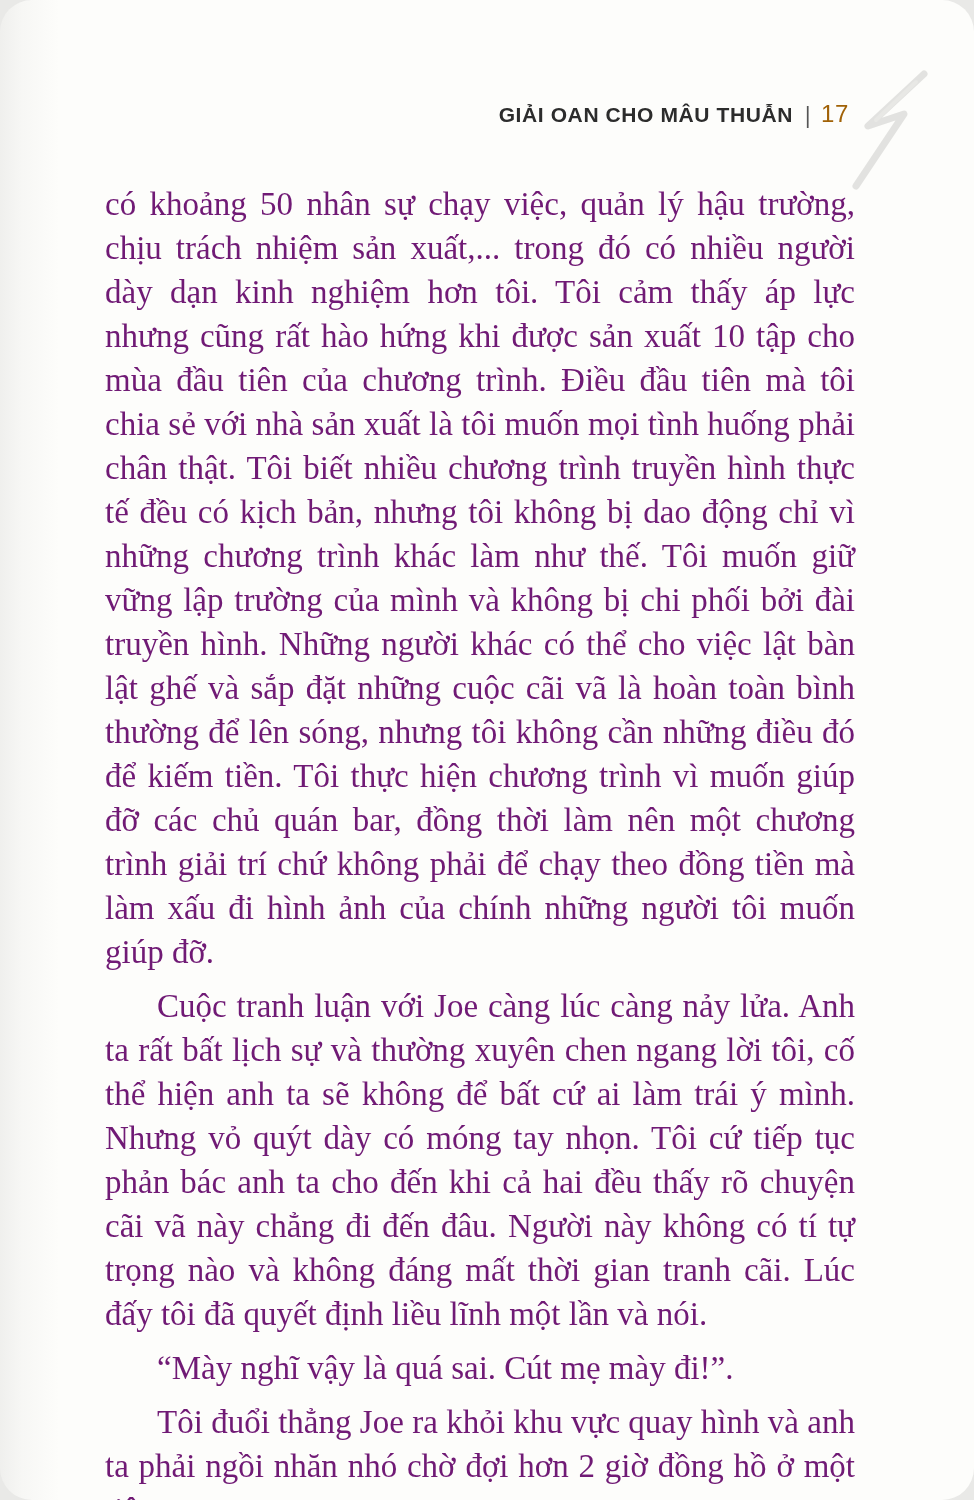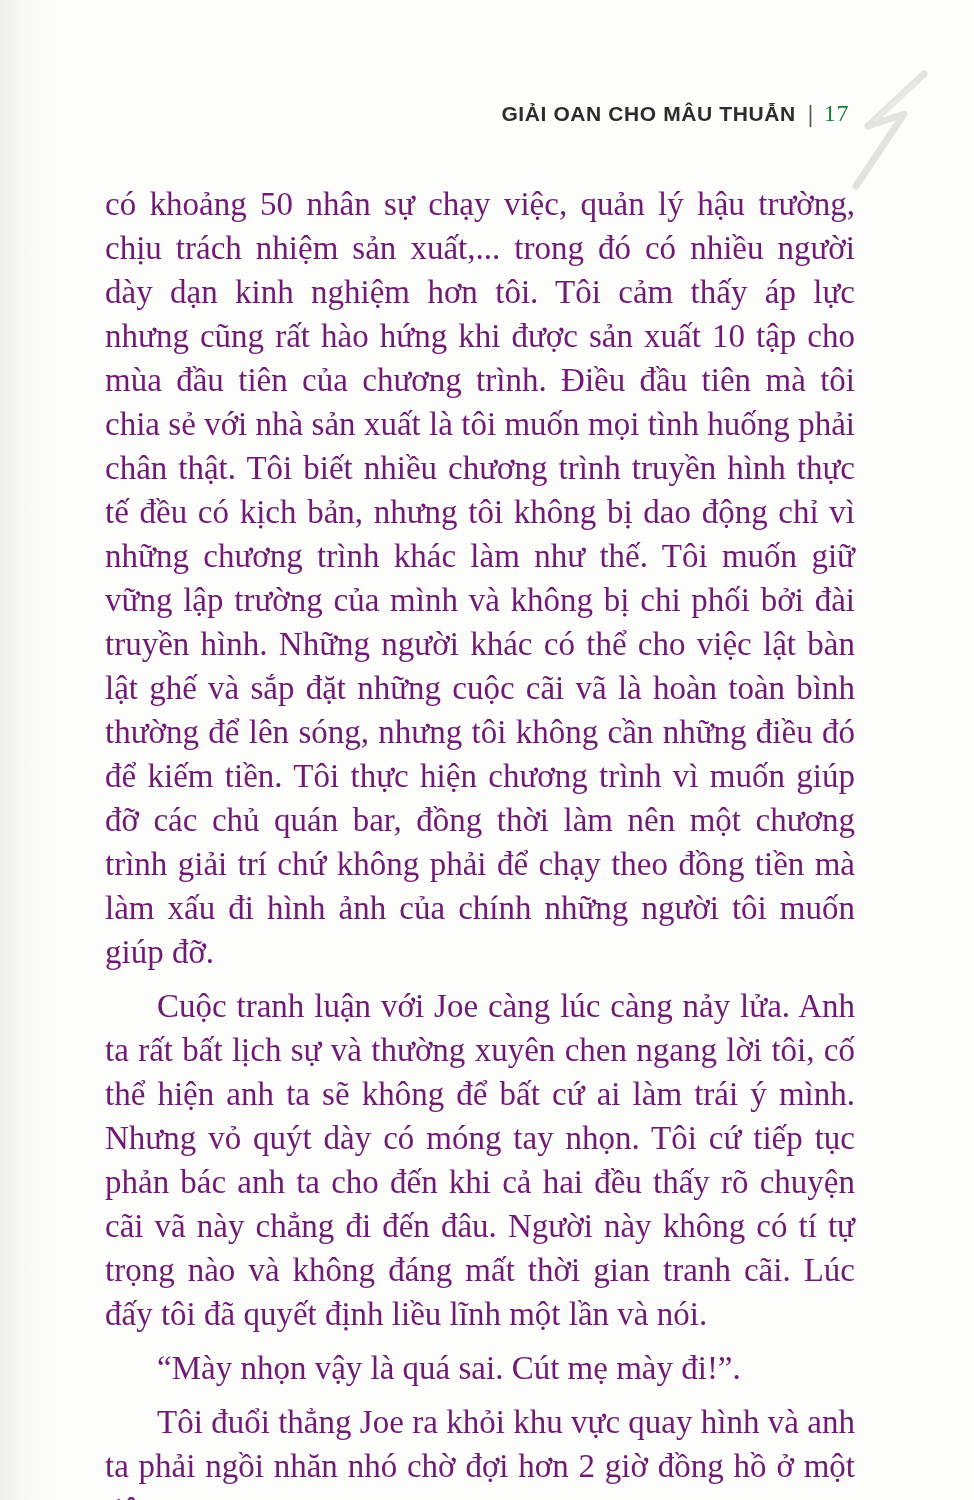--- a/index.html
+++ b/index.html
@@ -9,20 +9,21 @@
   }
   .page {
     position: relative;
     width: 974px;
     height: 1500px;
     margin: 0 auto;
     background: #fdfdfb;
     overflow: hidden;
     font-family: "Liberation Serif", "DejaVu Serif", serif;
     color: #1d1d1d;
+    border-radius: 32px;
   }
   
   .page::before {
     content: "";
     position: absolute;
     inset: 0;
     background: linear-gradient(90deg, rgba(60,60,55,0.07) 0px, rgba(60,60,55,0.03) 22px, rgba(60,60,55,0) 60px);
     pointer-events: none;
   }
   .running-header {
@@ -40,23 +41,23 @@
   }
   .running-header .sep {
     font-weight: 400;
     color: #555;
     margin: 0 10px 0 12px;
     transform: scaleY(1.15);
     display: inline-block;
   }
   .running-header .page-num {
     font-weight: 400;
-    font-family: Liberation Serif, serif;
+    font-family: Liberation Sans, sans-serif;
     font-size: 24px;
-    color: #15803d;
+    color: #a16207;
   }
   .body-text {
     position: absolute;
     left: 105px;
     right: 119px;
     top: 182px;
     font-size: 33px;
     line-height: 44px;
     text-align: justify;
     color: #701a75;
@@ -87,17 +88,17 @@
   </div>
 
   <svg class="scan-mark" width="86" height="130" viewBox="0 0 86 130" xmlns="http://www.w3.org/2000/svg">
     <path d="M78 6 L22 58 L58 46 L10 118" stroke="#c3c3c0" stroke-width="7" fill="none" stroke-linejoin="round" stroke-linecap="round"></path>
     <path d="M70 14 L30 52" stroke="#cfcfcc" stroke-width="4" fill="none" stroke-linecap="round"></path>
   </svg>
 
   <div class="body-text">
     <p class="para">có khoảng 50 nhân sự chạy việc, quản lý hậu trường, chịu trách nhiệm sản xuất,... trong đó có nhiều người dày dạn kinh nghiệm hơn tôi. Tôi cảm thấy áp lực nhưng cũng rất hào hứng khi được sản xuất 10 tập cho mùa đầu tiên của chương trình. Điều đầu tiên mà tôi chia sẻ với nhà sản xuất là tôi muốn mọi tình huống phải chân thật. Tôi biết nhiều chương trình truyền hình thực tế đều có kịch bản, nhưng tôi không bị dao động chỉ vì những chương trình khác làm như thế. Tôi muốn giữ vững lập trường của mình và không bị chi phối bởi đài truyền hình. Những người khác có thể cho việc lật bàn lật ghế và sắp đặt những cuộc cãi vã là hoàn toàn bình thường để lên sóng, nhưng tôi không cần những điều đó để kiếm tiền. Tôi thực hiện chương trình vì muốn giúp đỡ các chủ quán bar, đồng thời làm nên một chương trình giải trí chứ không phải để chạy theo đồng tiền mà làm xấu đi hình ảnh của chính những người tôi muốn giúp đỡ.</p>
     <p class="para indent">Cuộc tranh luận với Joe càng lúc càng nảy lửa. Anh ta rất bất lịch sự và thường xuyên chen ngang lời tôi, cố thể hiện anh ta sẽ không để bất cứ ai làm trái ý mình. Nhưng vỏ quýt dày có móng tay nhọn. Tôi cứ tiếp tục phản bác anh ta cho đến khi cả hai đều thấy rõ chuyện cãi vã này chẳng đi đến đâu. Người này không có tí tự trọng nào và không đáng mất thời gian tranh cãi. Lúc đấy tôi đã quyết định liều lĩnh một lần và nói.</p>
-    <p class="para indent">“Mày nhọn vậy là quá sai. Cút mẹ mày đi!”.</p>
+    <p class="para indent">“Mày nghĩ vậy là quá sai. Cút mẹ mày đi!”.</p>
     <p class="para indent">Tôi đuổi thẳng Joe ra khỏi khu vực quay hình và anh ta phải ngồi nhăn nhó chờ đợi hơn 2 giờ đồng hồ ở một tiệm</p>
   </div>
 
 </div>
 
 </body></html>

